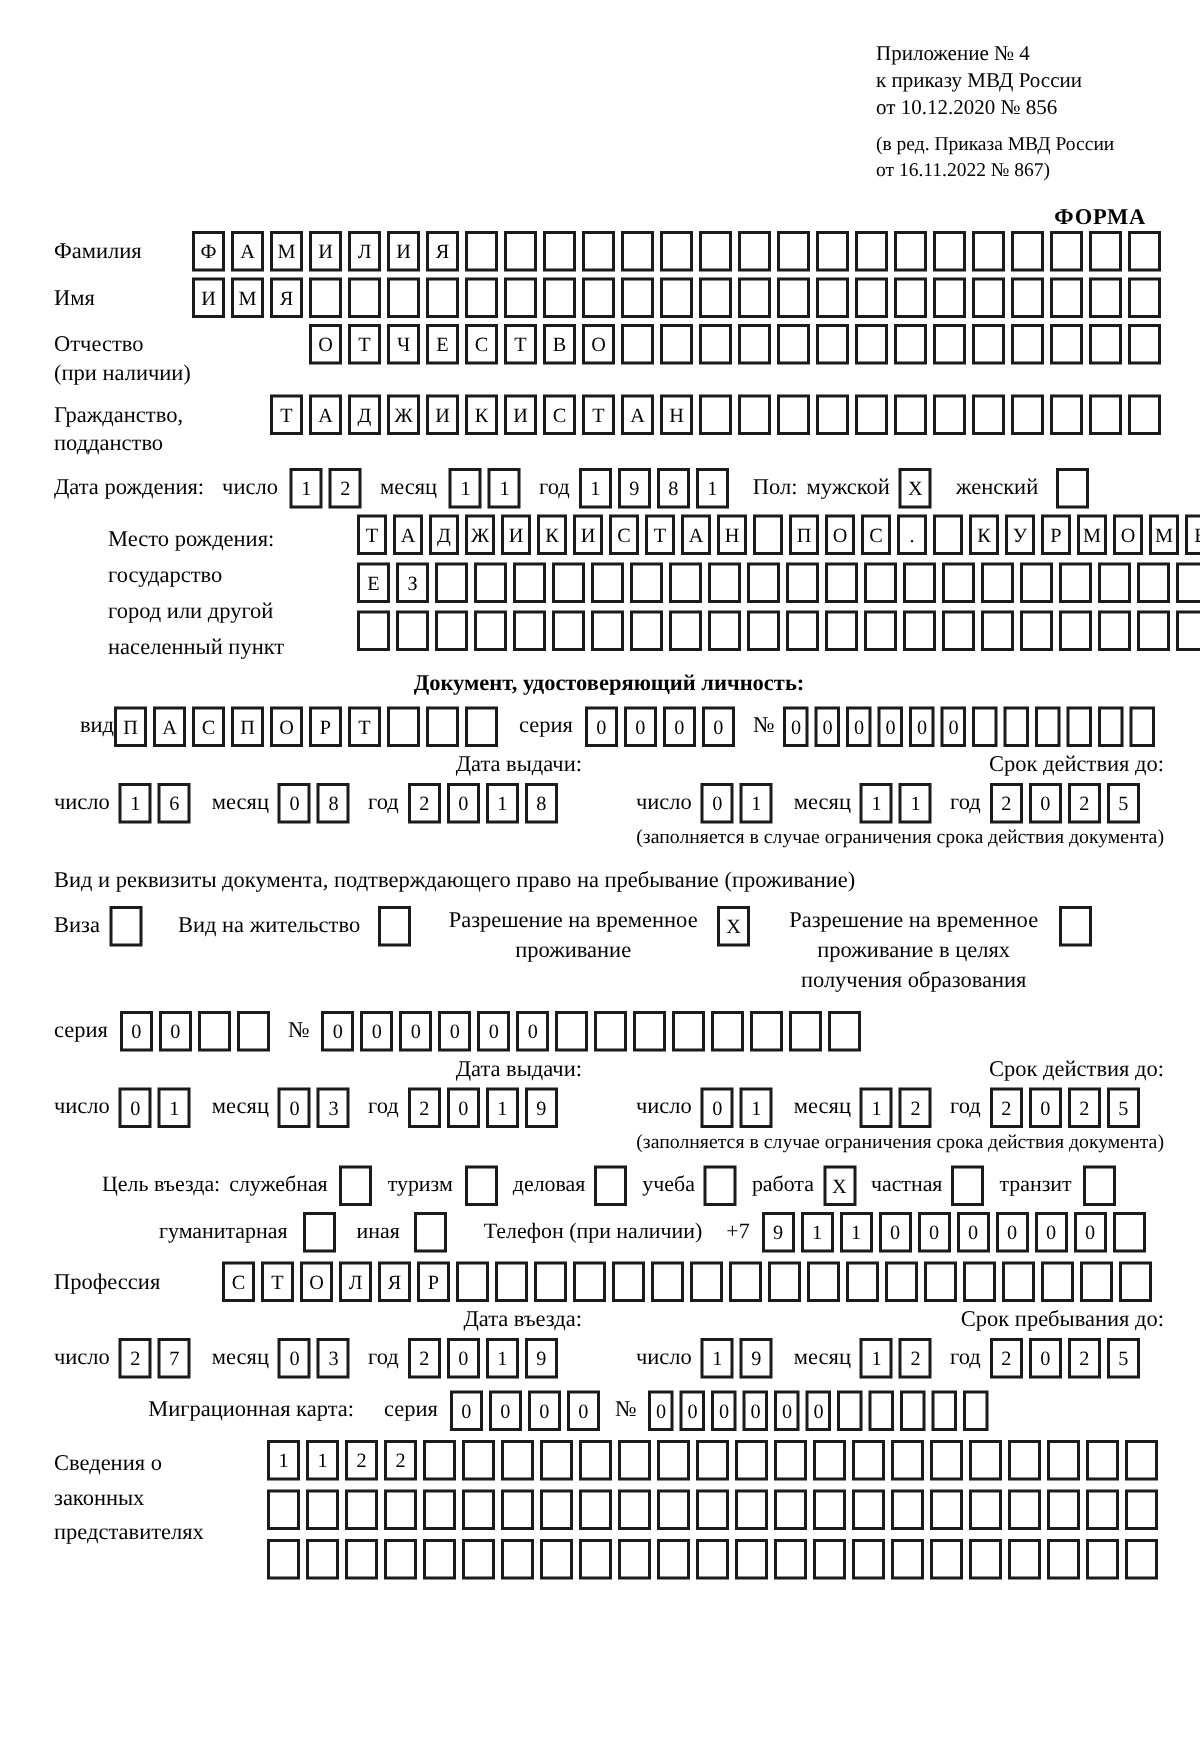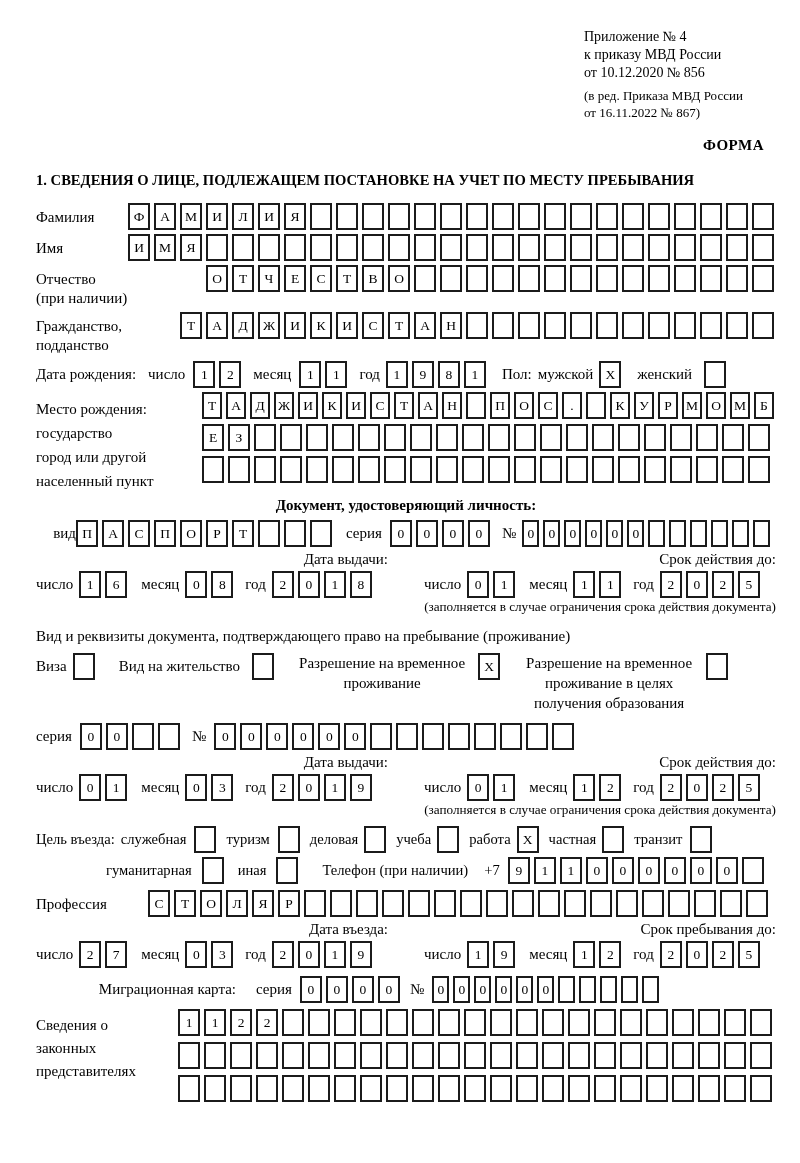--- a/index.html
+++ b/index.html
@@ -49,40 +49,39 @@
   .dfields { display:flex; align-items:center; }
   .dlbl { margin-right:6px; }
 
   .note { font-size:13.2px; text-align:right; margin:1px 0 8px 0; }
 
   .intro { line-height:26px; }
 
   .opts { display:flex; align-items:flex-start; margin:4px 0 10px 0; }
   .optlines { display:inline-block; text-align:center; line-height:20px; }
 
-  .purpose-row { font-size:14.6px; }
+  .purpose-row { font-size:14.6px;margin-left:32px; }
 </style>
 </head>
 <body>
 
 <div class="page">
 
   <div class="hdr">
     <div>Приложение № 4</div>
     <div>к приказу МВД России</div>
     <div>от 10.12.2020 № 856</div>
     <div class="hdr-small">
       <div>(в ред. Приказа МВД России</div>
       <div>от 16.11.2022 № 867)</div>
     </div>
   </div>
   <div class="form-label">ФОРМА</div>
 
 
-  <div class="sec">1. СВЕДЕНИЯ О ЛИЦЕ, ПОДЛЕЖАЩЕМ ПОСТАНОВКЕ НА УЧЕТ ПО МЕСТУ ПРЕБЫВАНИЯ</div>
 
   <div class="frow">
     <div class="flabel w92">Фамилия</div>
     <div class="cells">
         <span class="cell">Ф</span>
         <span class="cell">А</span>
         <span class="cell">М</span>
         <span class="cell">И</span>
         <span class="cell">Л</span>
         <span class="cell">И</span>
@@ -225,21 +224,21 @@
     <span class="ml6">мужской</span>
     <span class="cells ml6">
         <span class="cell">X</span>
       </span>
     <span class="ml12">женский</span>
     <span class="cells ml12">
         <span class="cell"></span>
       </span>
   </div>
 
-  <div class="frow" style="margin-top:4px;">
+  <div class="frow" style="margin-top:4px;margin-left:36px;">
     <div class="flabel w166" style="line-height:24px;">
       <div>Место рождения:</div>
       <div>государство</div>
       <div>город или другой</div>
       <div>населенный пункт</div>
     </div>
     <div>
       <div class="cells tight" style="margin-bottom:5px;">
           <span class="cell">Т</span>
           <span class="cell">А</span>

